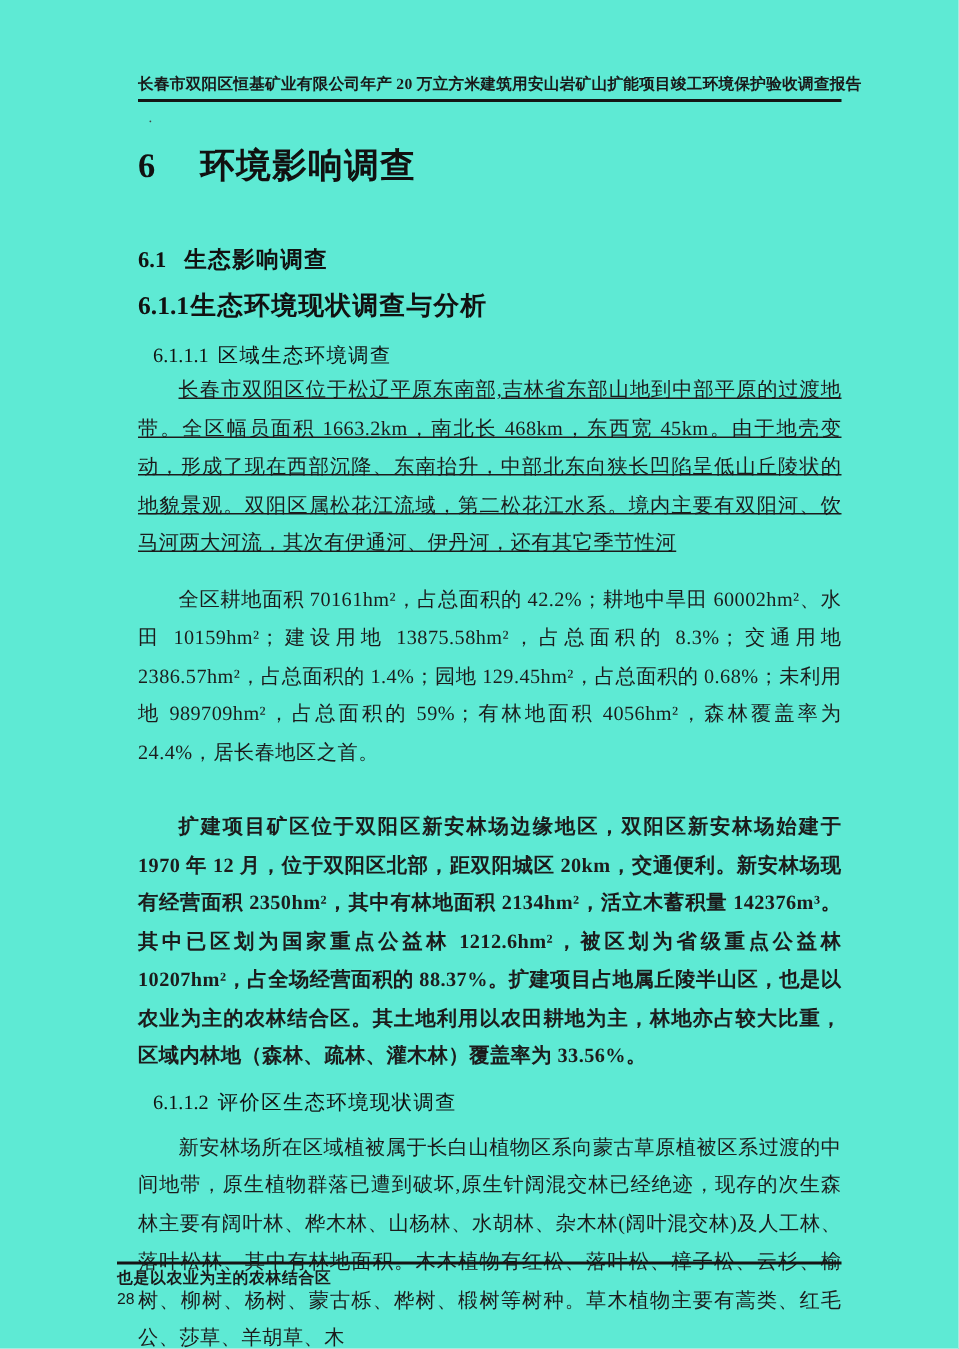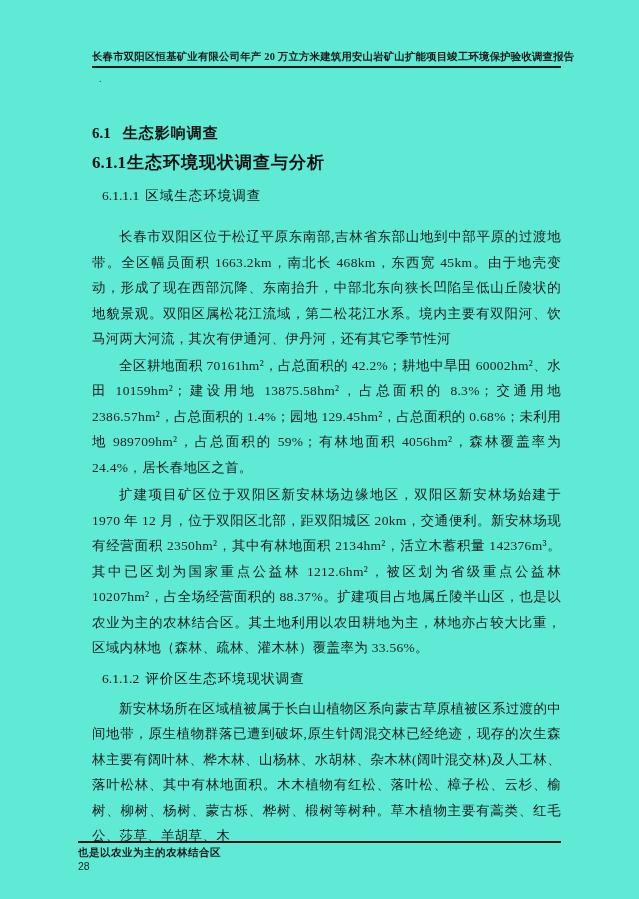--- a/index.html
+++ b/index.html
@@ -86,23 +86,23 @@
   .h4b { margin-top: 10px; }
   
   .para {
     font-size: 13.5px;
     line-height: 25.5px;
     text-align: justify;
     text-indent: 2em;
     color: #1c1c1c;
     letter-spacing: 0.3px;
   }
-  .p1 { margin-top: 20px; }
-  .p2 { margin-top: 1px; }
-  .p3 { margin-top: 2px; }
+  .p1 { margin-top: 2px; text-decoration: underline; }
+  .p2 { margin-top: 12px; }
+  .p3 { margin-top: 24px; font-weight: bold; }
   .p4 { margin-top: 9px; }
   
   .page-footer {
     position: absolute;
     left: 78px;
     right: 78px;
     top: 841px;
     border-top: 2px solid #151515;
     padding-top: 3px;
   }
@@ -128,20 +128,23 @@
 
 <div class="page">
   <div class="content">
 
     <div class="page-header">
       <div class="title">长春市双阳区恒基矿业有限公司年产 20 万立方米建筑用安山岩矿山扩能项目竣工环境保护验收调查报告</div>
     </div>
 
     <div class="stray">.</div>
 
+    <div class="h1">
+      <span class="num">6</span><span class="txt">环境影响调查</span>
+    </div>
 
     <div class="h2">
       <span class="num">6.1</span><span class="txt">生态影响调查</span>
     </div>
 
     <div class="h3">
       <span class="num">6.1.1</span><span class="txt">生态环境现状调查与分析</span>
     </div>
 
     <div class="h4">

